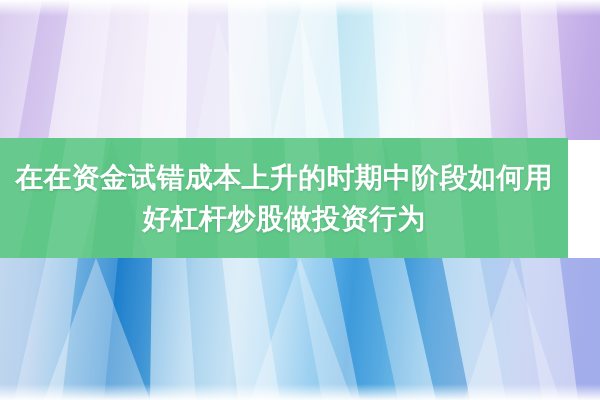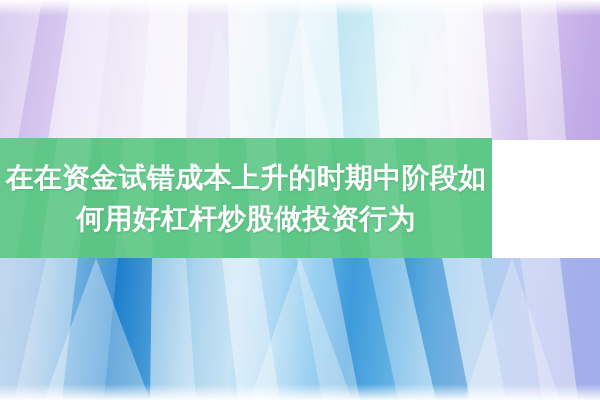--- a/index.html
+++ b/index.html
@@ -80,21 +80,21 @@
   .bottom-fade {
     position: absolute; left: 0; bottom: 0; width: 600px; height: 16px;
     background: linear-gradient(to top, rgba(255,255,255,0.95), rgba(255,255,255,0));
     pointer-events: none;
   }
 
   
   .green-band {
     position: absolute;
     left: 0; top: 138px;
-    width: 492px; height: 120px;
+    width: 568px; height: 120px;
     background: #5fc787;
     overflow: hidden;
     display: flex;
     align-items: center;
     justify-content: center;
   }
   .green-band .facets svg { opacity: 0.5; }
 
   .title-text {
     position: relative;

